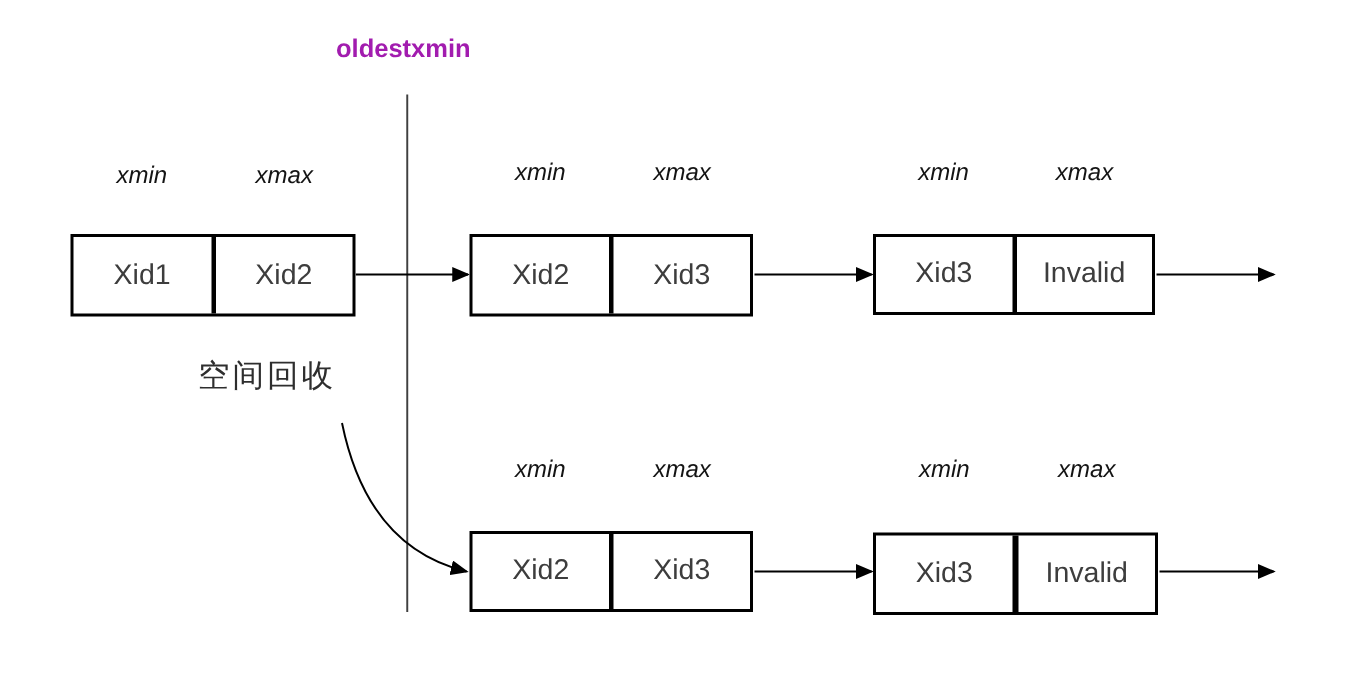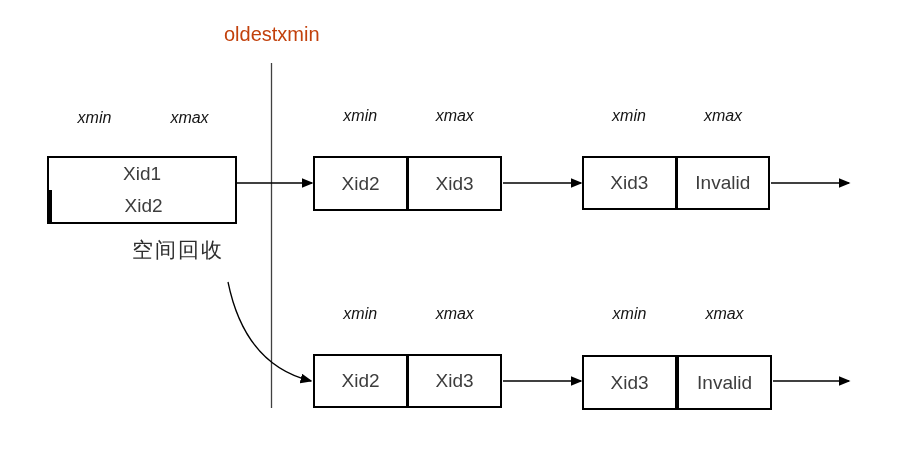--- a/index.html
+++ b/index.html
@@ -54,23 +54,24 @@
   .cell + .cell {
     border-left: 3px solid #000000;
   }
   .box.thick-divider .cell + .cell {
     border-left-width: 4px;
   }
   .label-oldestxmin {
     position: absolute;
     left: 224px;
     top: 23px;
-    font-size: 20px;
-    color: #c2410c;
+    font-size: 17px;
+    color: #a21caf;
     white-space: nowrap;
+    font-weight: bold;
   }
   .label-reclaim {
     position: absolute;
     left: 132px;
     top: 236px;
     font-size: 21px;
     color: #2e2e2e;
     font-family: Liberation Serif, serif;
     letter-spacing: 2px;
     white-space: nowrap;
@@ -100,21 +101,21 @@
     <path d="M228,282 Q245,365 311,381" fill="none" stroke="#000" stroke-width="1.3" marker-end="url(#ah)"></path>
   </svg>
 
   <div class="label-oldestxmin">oldestxmin</div>
   <div class="label-reclaim">空间回收</div>
 
   <div class="hdr" style="left:47px; top:108px; width:190px;">
     <span>xmin</span>
     <span>xmax</span>
   </div>
-  <div class="box" style="left:47px; top:156px; width:190px; height:68px;flex-direction:column;">
+  <div class="box" style="left:47px; top:156px; width:190px; height:55px;">
     <div class="cell">Xid1</div>
     <div class="cell">Xid2</div>
   </div>
 
   <div class="hdr" style="left:313px; top:106px; width:189px;">
     <span>xmin</span>
     <span>xmax</span>
   </div>
   <div class="box" style="left:313px; top:156px; width:189px; height:55px;">
     <div class="cell">Xid2</div>

